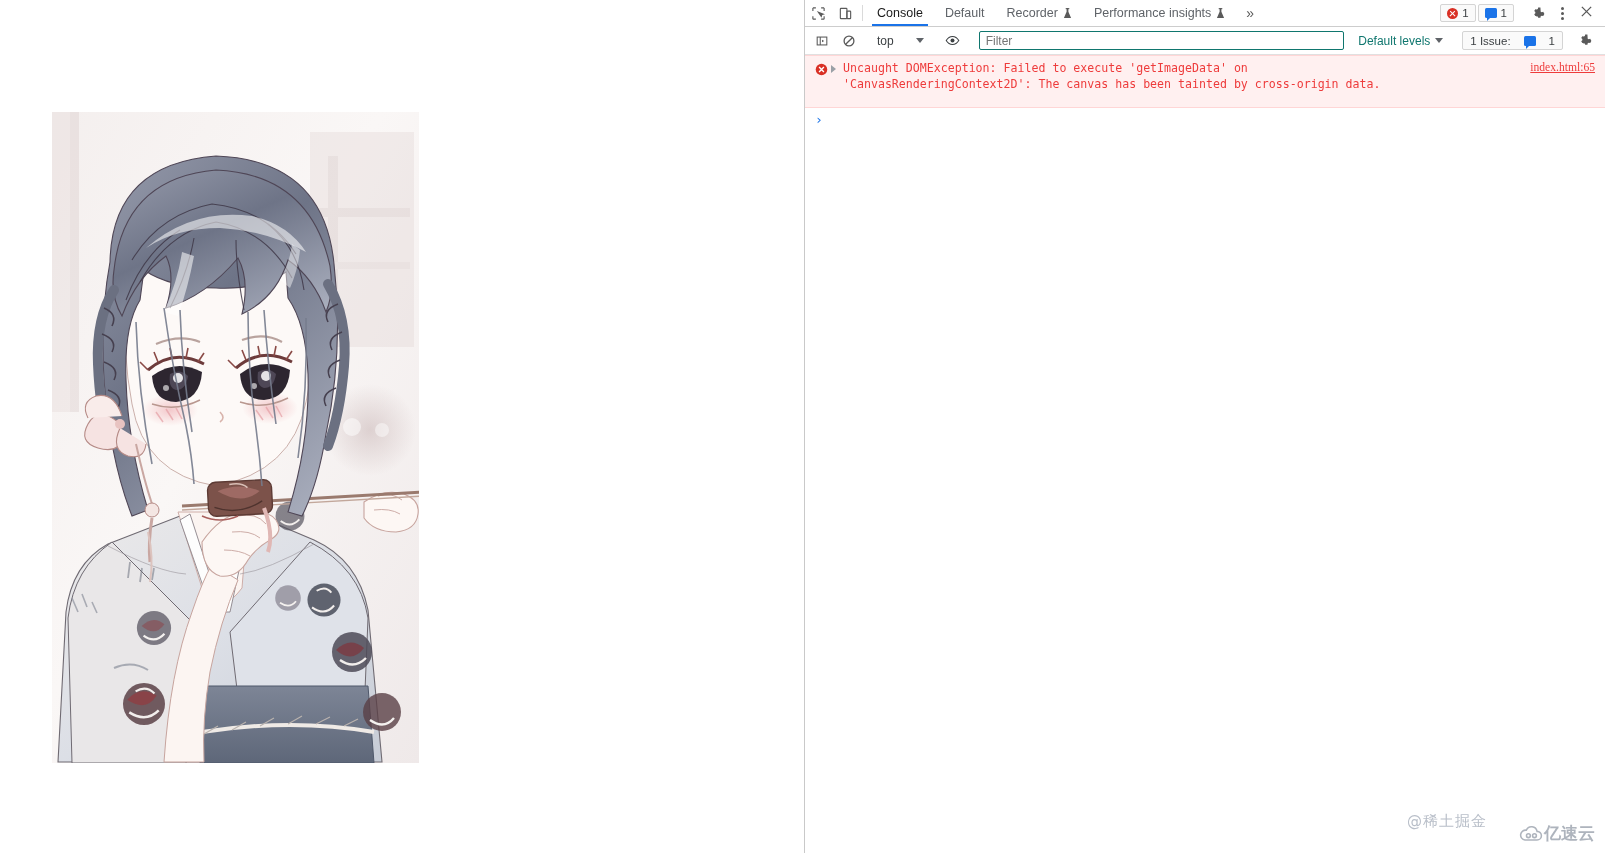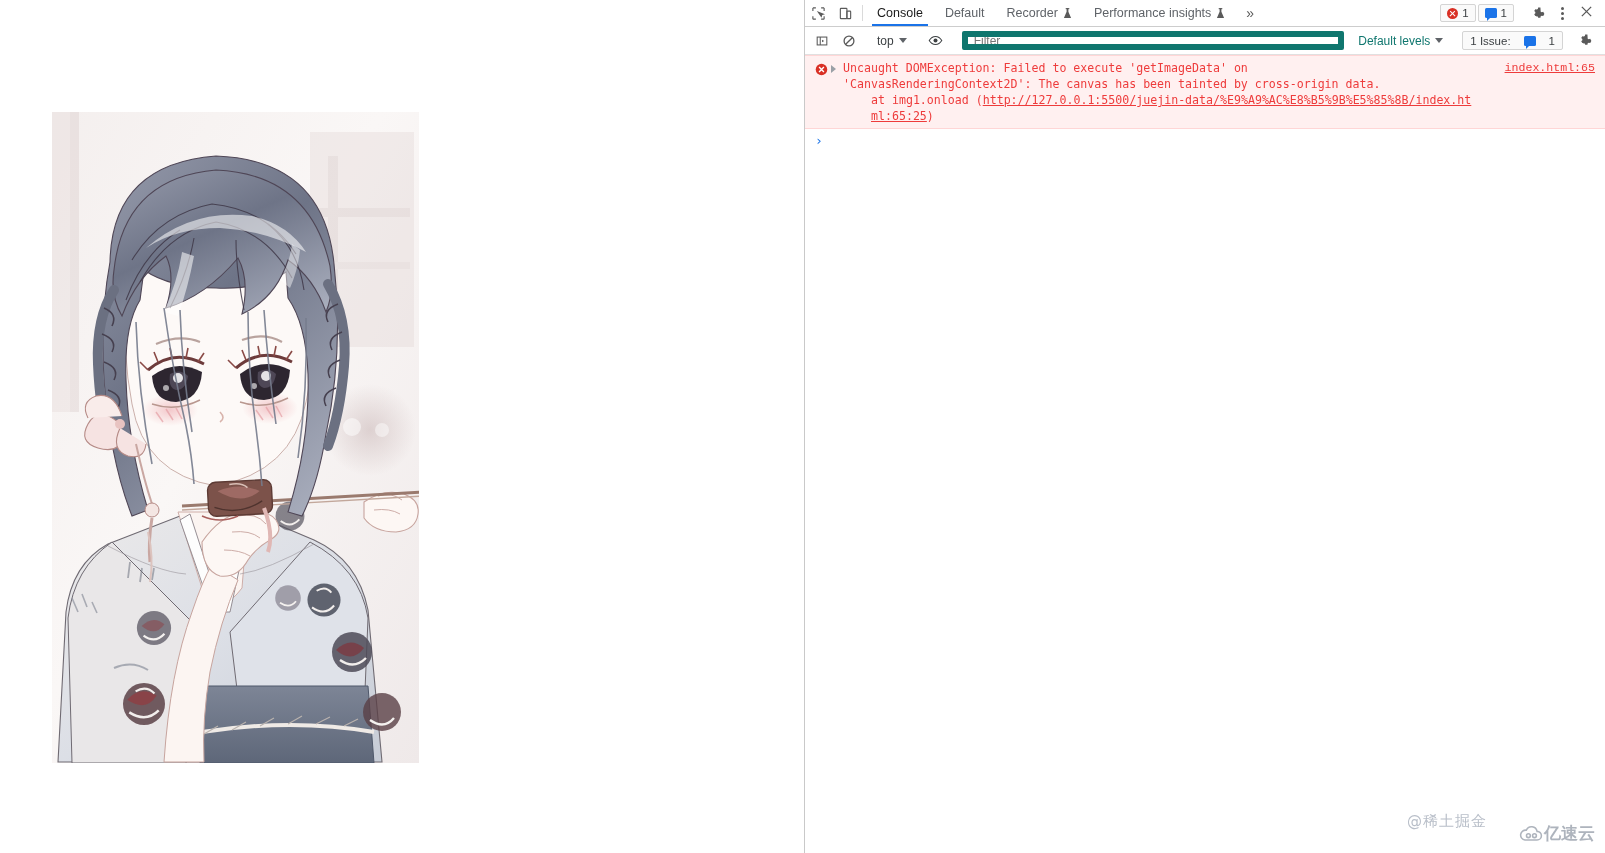--- a/index.html
+++ b/index.html
@@ -101,26 +101,26 @@
 
   
   .dt-filterbar {
     height: 28px; min-height: 28px;
     display: flex; align-items: center;
     background: #ffffff;
     border-bottom: 1px solid #e0e0e0;
     padding-left: 3px;
     font-size: 12px; color: #3c4043;
   }
-  .ctx-select { display:flex; align-items:center; gap:5px; padding: 0 8px; font-size: 12px; color:#3c4043; }
+  .ctx-select { display:flex; align-items:center; gap:22px; padding: 0 8px; font-size: 12px; color:#3c4043; }
   .caret { width:0;height:0;border-left:4px solid transparent;border-right:4px solid transparent;border-top:5px solid #5f6368; display:block;}
   .filter-input {
     flex: 1 1 auto; height: 19px;
     margin: 0 6px;
-    border: 6px solid #0f766e; border-radius: 2px;
+    border: 1px solid #0f766e; border-radius: 2px;
     background: #fff;
     font-size: 12px; color: #3c4043;
     padding: 0 6px;
     font-family: "Liberation Sans", sans-serif;
     outline: none;
     max-width: 516px;
   }
   .levels { display:flex; align-items:center; gap:5px; padding: 0 8px; font-size:12px; color:#0f766e; white-space:nowrap;}
   .issues-pill {
     display:flex; align-items:center; gap:13px;
@@ -154,21 +154,21 @@
     font-size: 11.6px; line-height: 16px;
     color: #ee3b3b;
     white-space: pre-wrap;
     word-break: break-all;
     padding-right: 120px;
   }
   .msg-text .stack { display:block; padding-left: 28px; }
   .msg-text a.urllink { color: #ee3b3b; text-decoration: underline; }
   .msg-src {
     position: absolute; right: 10px; top: 5px;
-    font-family: Liberation Mono, monospace;
+    font-family: Liberation Serif, serif;
     font-size: 11.6px; color: #ee3b3b; text-decoration: underline;
     white-space: nowrap;
   }
   .prompt-row { display:flex; align-items:flex-start; padding: 5px 10px; }
   .prompt-chev { color:#1a73e8; font-size: 13px; font-family:"DejaVu Sans Mono",monospace; line-height:14px; }
   .prompt-input { flex:1; border:none; outline:none; font-size:12px; background:transparent;
                   font-family:"DejaVu Sans Mono","Liberation Mono",monospace; }
 
   
   .wm {
@@ -523,21 +523,21 @@
 
       <div class="msg-error">
         <span class="msg-err-icon">
           <svg width="13" height="13" viewBox="0 0 14 14">
             <circle cx="7" cy="7" r="6.2" fill="#d93025"></circle>
             <path d="M4.4 4.4l5.2 5.2M9.6 4.4L4.4 9.6" stroke="#fff" stroke-width="1.5"></path>
           </svg>
         </span>
         <span class="msg-expand"></span>
         <span class="msg-text"><span>Uncaught DOMException: Failed to execute 'getImageData' on</span>
-<span>'CanvasRenderingContext2D': The canvas has been tainted by cross-origin data.</span><span class="stack"><span>at img1.onload (</span><a class="urllink" href="#">http://127.0.0.1:5500/juejin-data/%E9%A9%AC%E8%B5%9B%E5%85%8B/index.html:65:25</a><span>)</span></span></span>
+<span>'CanvasRenderingContext2D': The canvas has been tainted by cross-origin data.</span></span>
         <a class="msg-src" href="#">index.html:65</a>
       </div>
 
       <div class="prompt-row">
         <span class="prompt-chev">›</span>
         <input class="prompt-input" value="" style="">
       </div>
 
       <div class="wm">@稀土掘金</div>
       <div class="wm2">

